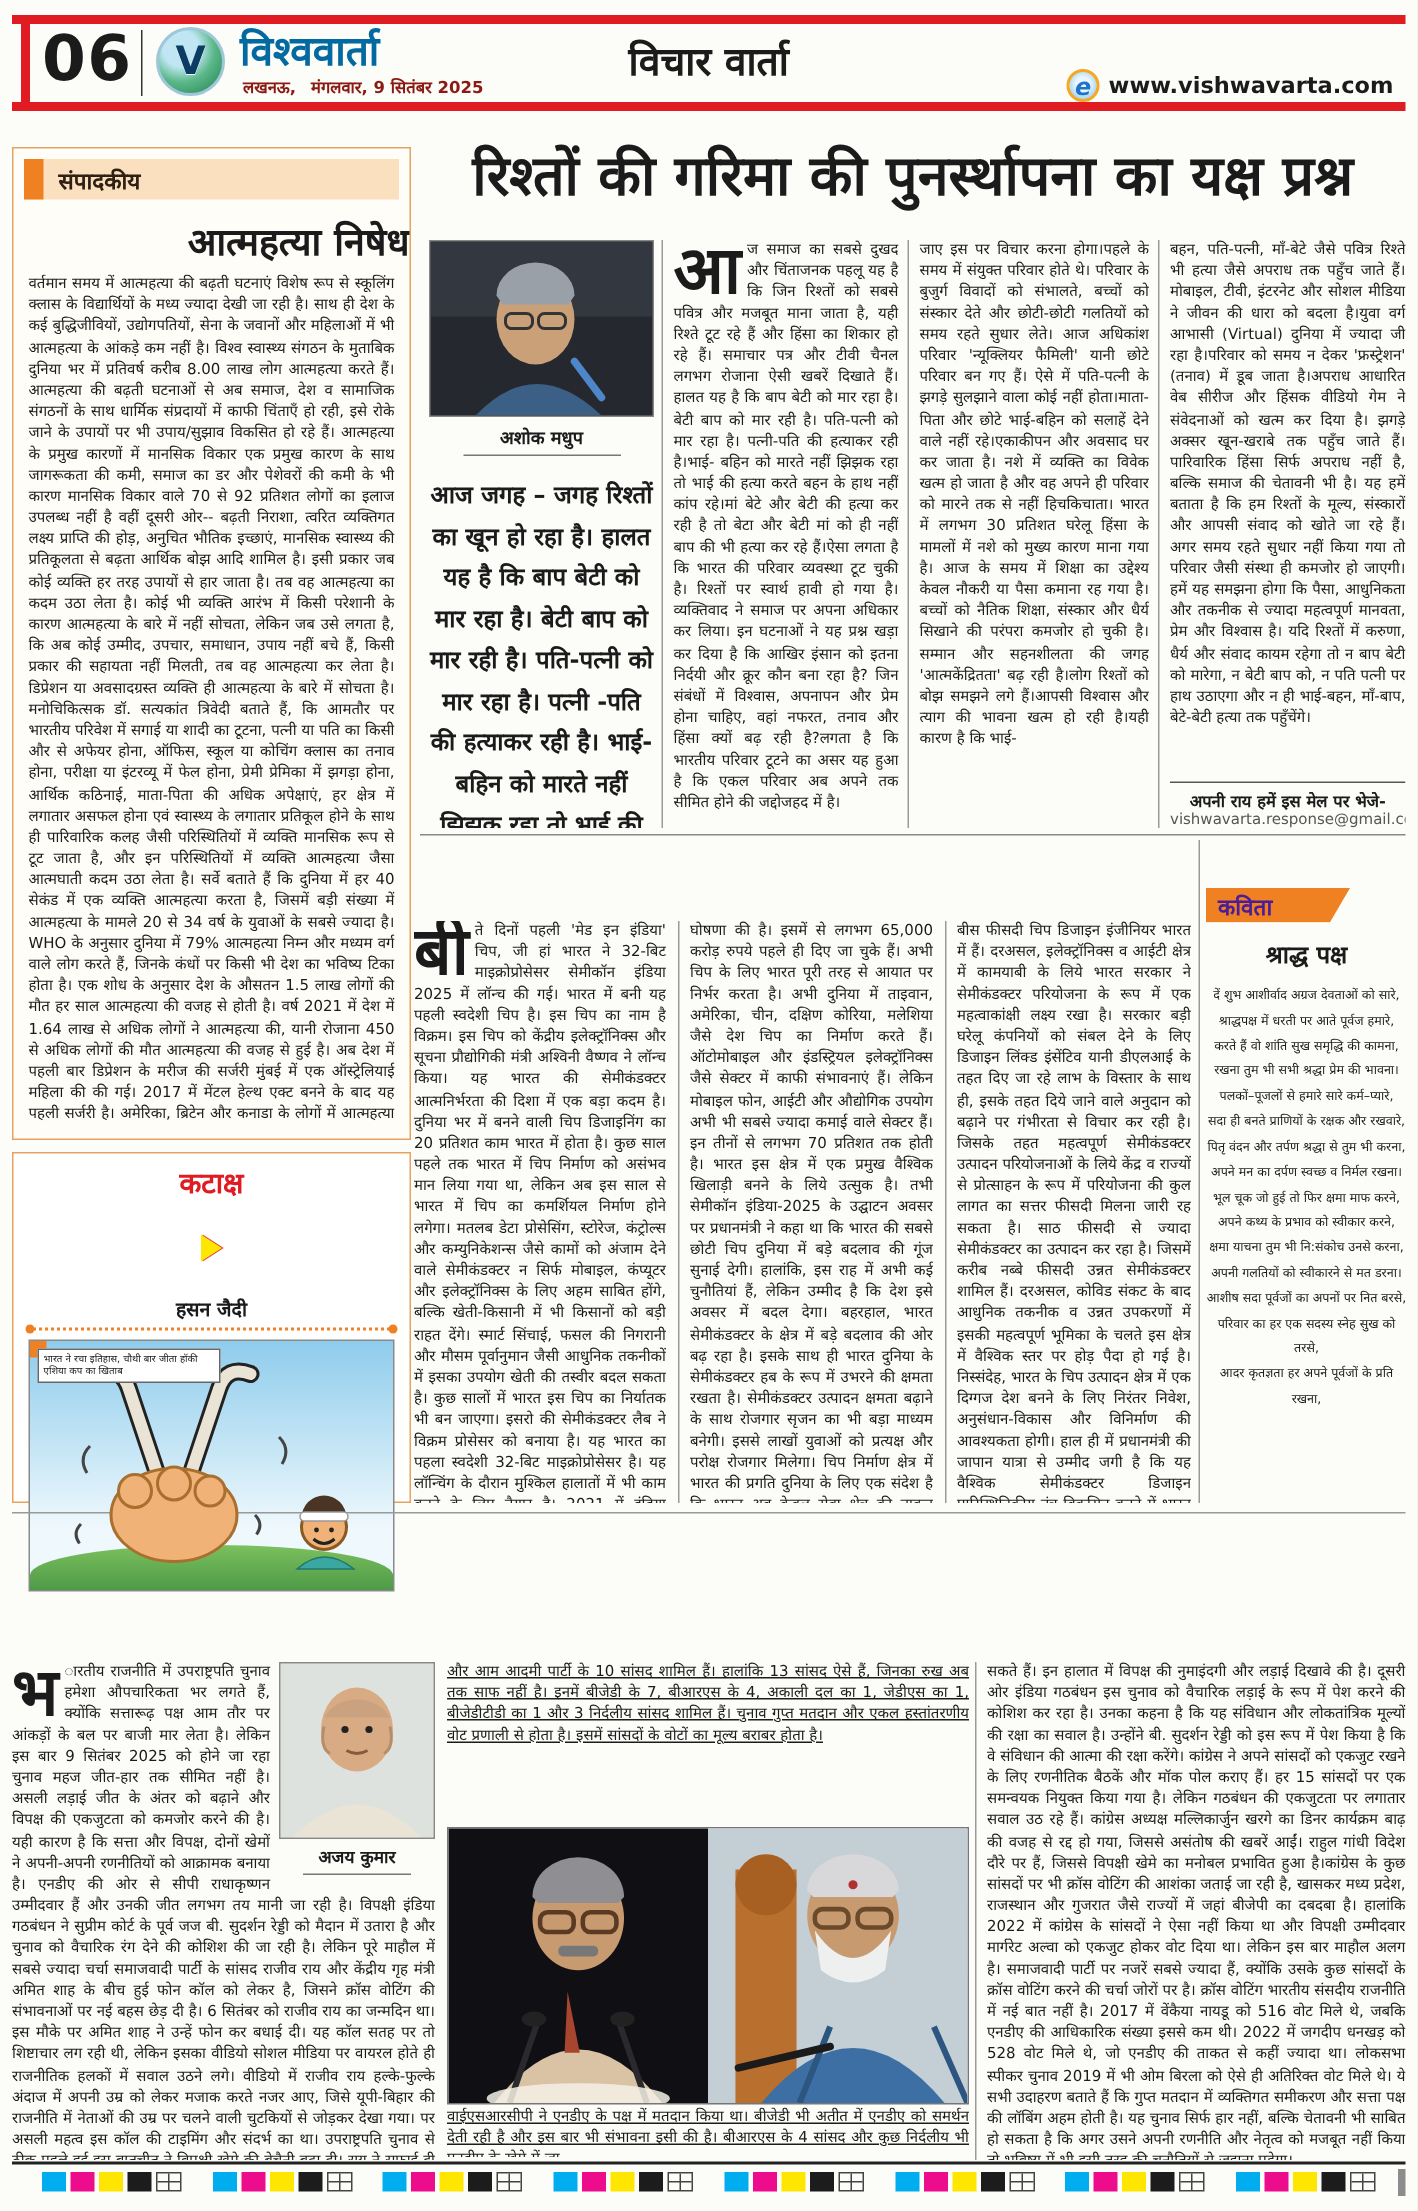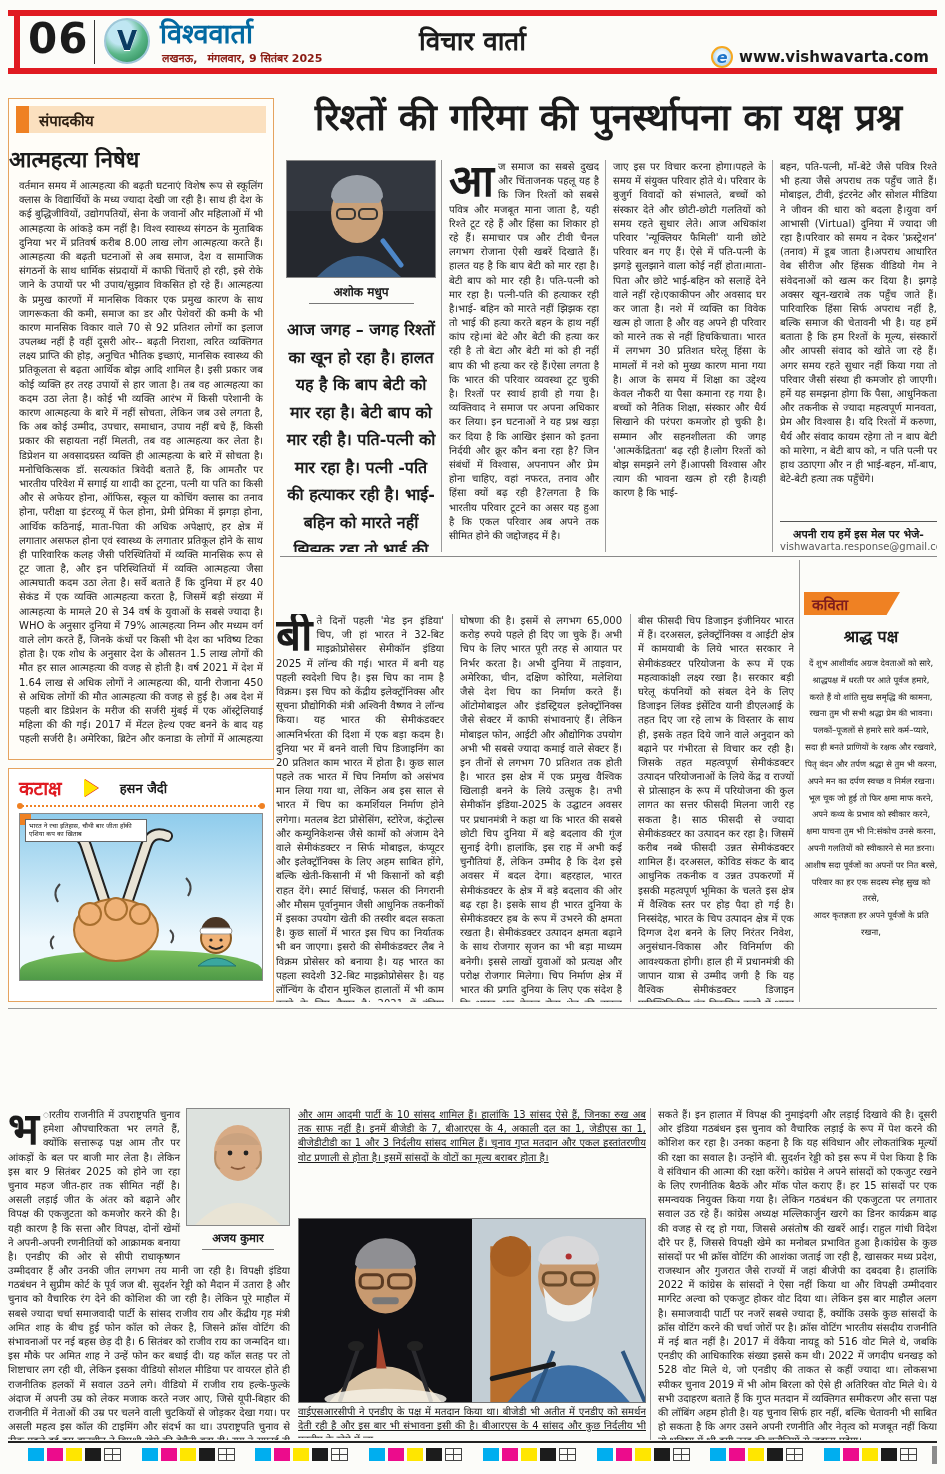--- a/index.html
+++ b/index.html
@@ -31,26 +31,26 @@
   .bodytext { font-size:10px; line-height:1.42; text-align:justify; overflow:hidden; }
   .dropcap { float:left; font-size:44px; line-height:.85; font-weight:bold; padding:2px 4px 0 0; }
   .byline { font-size:12px; font-weight:bold; text-align:center; }
   .byline-rule { width:70%; height:1px; background:#777; margin:3px auto 0; }
 
   
   .ed-box { position:absolute; left:8px; top:98px; width:266px; height:662px; border:1px solid #e5a35f; background:#fffdf8; overflow:hidden; }
   .ed-band { margin:7px 7px 0; height:27px; background:var(--peach,#fbe0bf); display:flex; align-items:center; }
   .ed-band .sq { width:13px; height:27px; background:var(--orange,#ef8123); margin-right:10px; }
   .ed-band .lbl { font-size:15px; font-weight:bold; color:#2e2013; }
-  .ed-headline { text-align:left; font-size:22px; font-weight:bold; margin:10px 0 6px; }
+  .ed-headline { text-align:right; font-size:25px; font-weight:bold; margin:10px 0 6px; }
   .ed-body { margin:0 10px; height:566px; }
 
   
   .kt-box { position:absolute; left:8px; top:768px; width:266px; height:234px; border:1px solid #e5a35f; background:#fff; }
-  .kt-head { display:flex; align-items:center; gap:22px; padding:6px 10px 2px; }
+  .kt-head { display:flex; align-items:center; gap:22px; padding:6px 10px 2px;flex-direction:column; }
   .kt-label { color:var(--red,#e01b22); font-size:19px; font-weight:bold; }
   .kt-arrow { width:0; height:0; border-left:14px solid var(--yellow,#ffe600); border-top:9px solid transparent; border-bottom:9px solid transparent; filter:drop-shadow(1px 0 0 #e01b22); }
   .kt-author { font-size:13px; font-weight:bold; }
   .kt-dotline { margin:2px 10px 6px; border-top:2px dotted var(--orange,#ef8123); position:relative; }
   .kt-dotline:before,.kt-dotline:after { content:""; position:absolute; top:-4px; width:6px; height:6px; border-radius:50%; background:var(--orange,#ef8123); }
   .kt-dotline:before { left:-2px; } .kt-dotline:after { right:-2px; }
   .kt-frame { position:relative; margin:0 10px; height:168px; border:1px solid #8a8a8a; background:linear-gradient(180deg,#8fccec 0%,#c8e7f6 45%,#eef8fd 75%); overflow:hidden; }
   .kt-corner { position:absolute; width:11px; height:11px; background:var(--orange,#ef8123); }
   .kt-cap { position:absolute; left:5px; top:5px; width:122px; background:#fff; border:1px solid #666; font-size:6.5px; line-height:1.3; padding:2px 3px; z-index:3; }
   .kt-ground { position:absolute; left:0; right:0; bottom:0; height:30px; background:linear-gradient(180deg,#7cc05e,#4e9a47); border-radius:100% 100% 0 0/40px 40px 0 0; }
@@ -66,21 +66,21 @@
   .endnote .l2 { font-size:10px; color:#555; }
 
   
   .chip-headline { position:absolute; left:272px; top:560px; width:528px; text-align:center; font-size:32px; font-weight:bold; }
   .chip-col { position:absolute; top:614px; height:388px; overflow:hidden; }
   .float-photo { float:right; width:112px; margin:0 0 4px 6px; }
   .float-photo .byline { font-size:11.5px; }
 
   
   .poem-rail { position:absolute; left:804px; top:560px; width:134px; height:442px; overflow:hidden; }
-  .poem-label { margin-top:32px; width:96px; height:23px; background:var(--orange,#ef8123); color:#7f1d1d; font-size:15px; font-weight:bold;
+  .poem-label { margin-top:32px; width:96px; height:23px; background:var(--orange,#ef8123); color:#4c1d95; font-size:15px; font-weight:bold;
                 display:flex; align-items:center; padding-left:8px; clip-path:polygon(0 0,100% 0,86% 100%,0 100%); }
   .poem-authorrow { display:flex; align-items:center; gap:8px; margin-top:10px; border-bottom:1px solid #888; padding-bottom:8px; }
   .poem-author { font-size:12.5px; font-weight:bold; }
   .poem-title { text-align:center; font-size:16px; font-weight:bold; margin:10px 0 8px; }
   .poem-lines { font-size:8.4px; line-height:2.0; text-align:center; }
 
   
   .vp-headline { position:absolute; left:8px; top:1026px; width:929px; text-align:center; font-size:33px; font-weight:bold; }
   .vp-col { position:absolute; top:1108px; overflow:hidden; }
   .vp-photo { display:flex; border:1px solid #777; height:185px; overflow:hidden; }

